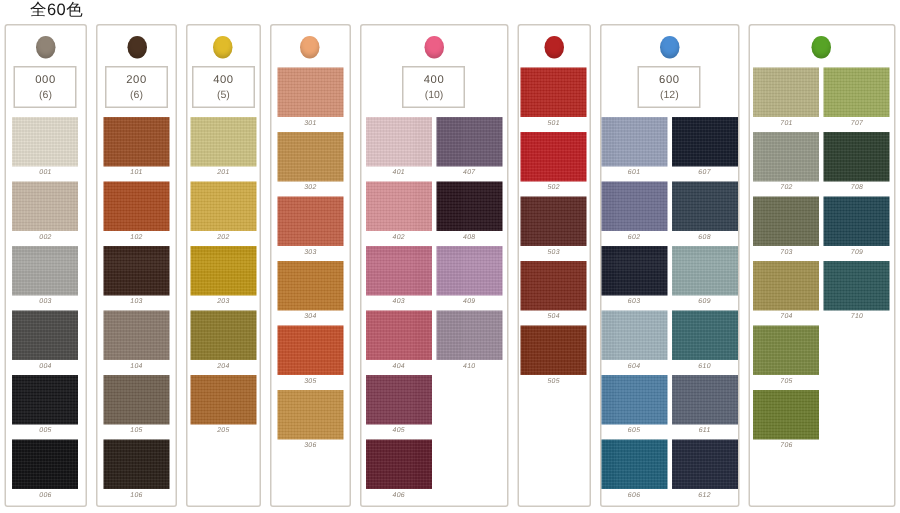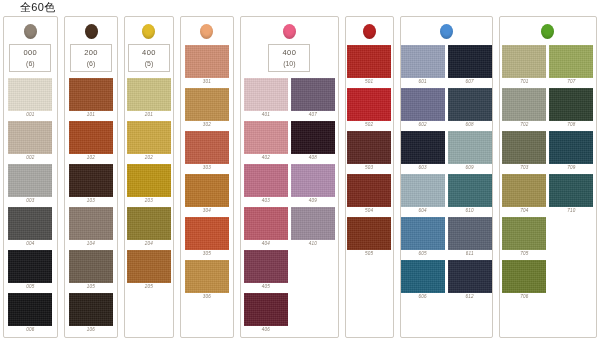--- a/index.html
+++ b/index.html
@@ -318,20 +318,24 @@
             </div>
             <div class="cell">
               <div class="chip" style="background: rgb(124, 48, 24);"></div>
               <div class="chip-label">505</div>
             </div>
           </div>
         </div>
       </div>
       <div class="group g-2col">
         <div class="dot" style="background: rgb(74, 141, 212);"></div>
+        <div class="code-box">
+          <span class="code-main">600</span>
+          <span class="code-count">(12)</span>
+        </div>
         <div class="swatch-area">
           <div class="col">
             <div class="cell">
               <div class="chip" style="background: rgb(151, 160, 184);"></div>
               <div class="chip-label">601</div>
             </div>
             <div class="cell">
               <div class="chip" style="background: rgb(108, 109, 142);"></div>
               <div class="chip-label">602</div>
             </div>

